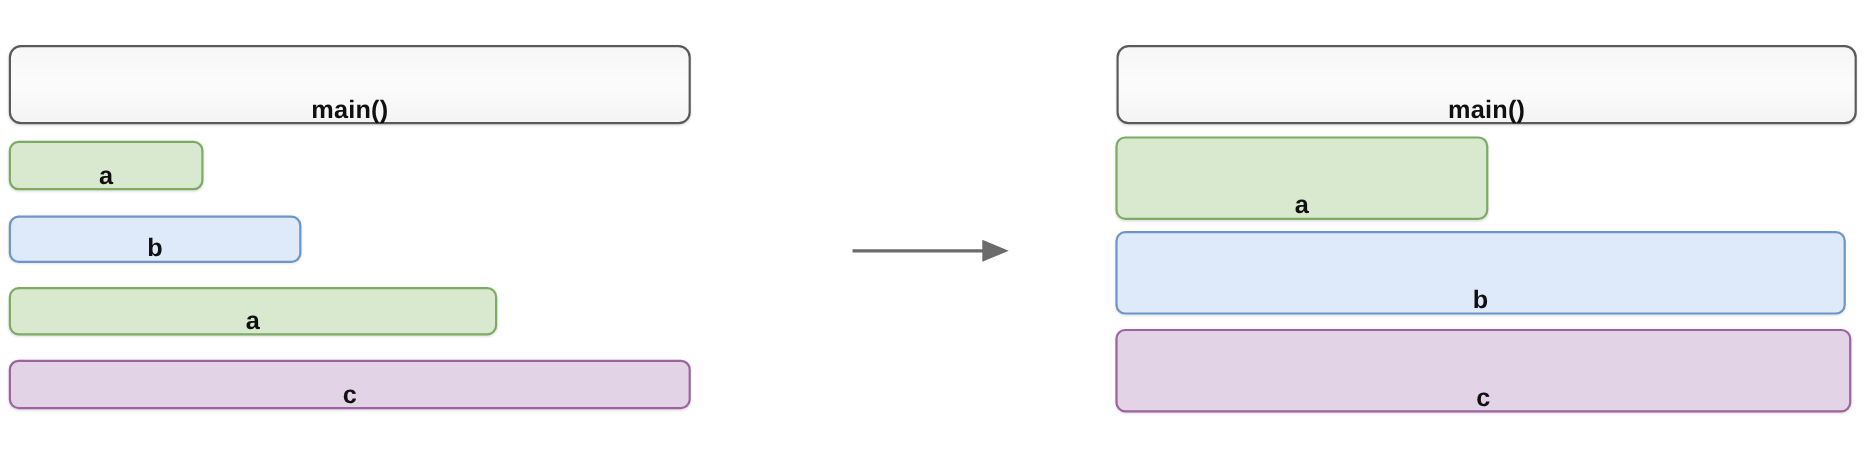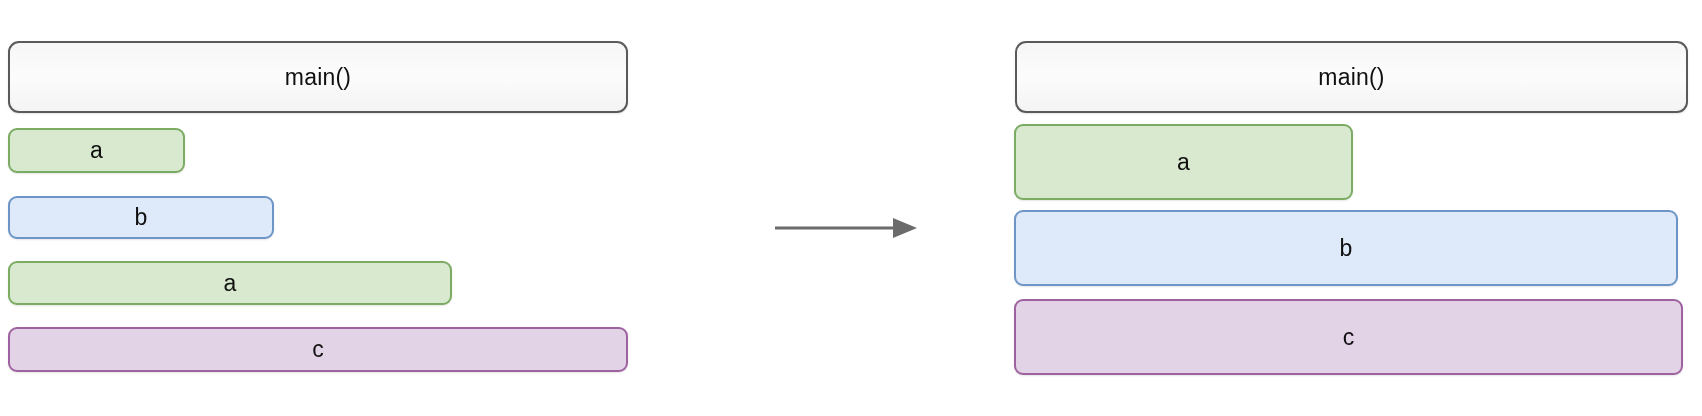--- a/index.html
+++ b/index.html
@@ -19,26 +19,27 @@
     position: absolute;
     inset: 0;
   }
   .bar {
     position: absolute;
     box-sizing: border-box;
     border-radius: 9px;
     border-width: 2px;
     border-style: solid;
     display: flex;
-    align-items: center;
+    align-items: flex-end;
     justify-content: center;
     font-size: 23px;
     color: #101010;
     letter-spacing: 0.2px;
     box-shadow: 0 1px 2px rgba(0,0,0,0.10);
+    font-weight: bold;
   }
   .bar-label {
     pointer-events: none;
     line-height: 1;
   }
   .bar.frame-main {
     background: linear-gradient(180deg, #f6f6f6 0%, #fcfcfc 48%, #f4f4f4 100%);
     border-color: #5a5a5a;
     border-radius: 11px;
   }

